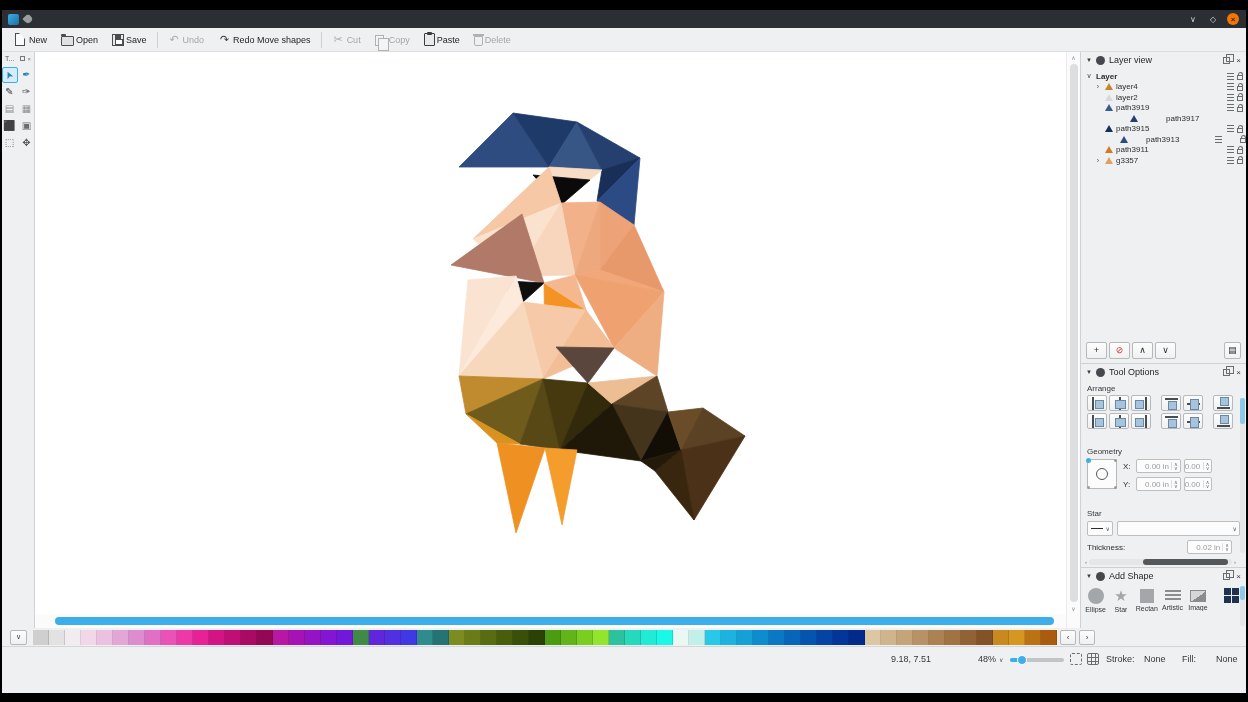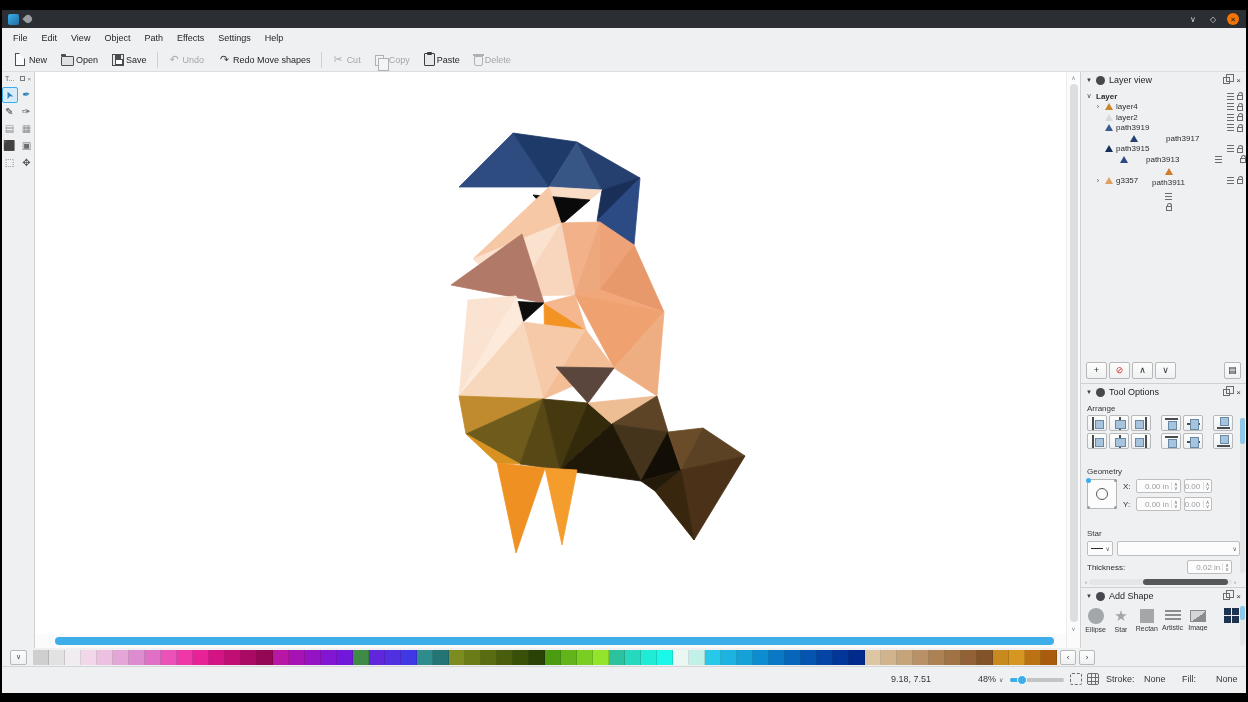--- a/index.html
+++ b/index.html
@@ -186,30 +186,20 @@
       <span class="app-icon"></span>
       <span class="pin-icon"></span>
     </div>
     <div class="tb-controls">
       <span class="tb-btn">∨</span>
       <span class="tb-btn">◇</span>
       <span class="tb-btn close">×</span>
     </div>
   </div>
 
-  <div class="menubar" id="menubar">
-      <div class="menu-item">File</div>
-      <div class="menu-item">Edit</div>
-      <div class="menu-item">View</div>
-      <div class="menu-item">Object</div>
-      <div class="menu-item">Path</div>
-      <div class="menu-item">Effects</div>
-      <div class="menu-item">Settings</div>
-      <div class="menu-item">Help</div>
-    </div>
 
   <div class="toolbar" id="toolbar">
       <div class="tb-button">
         <span class="ti doc"></span>
         <span class="tb-label">New</span>
       </div>
       <div class="tb-button">
         <span class="ti folder"></span>
         <span class="tb-label">Open</span>
       </div>
@@ -406,21 +396,21 @@
               <span class="tlock"></span>
             </div>
             <div class="trow" style="padding-left: 13px; gap: 18px;">
               <span class="texp"></span>
               <span class="tthumb" style="border-bottom-color: rgb(44, 75, 132);"></span>
               <span class="tlabel">path3913</span>
               <span class="tflex"></span>
               <span class="tlines"></span>
               <span class="tlock"></span>
             </div>
-            <div class="trow" style="padding-left: 13px; flex-direction: column;">
+            <div class="trow" style="padding-left: 13px;">
               <span class="texp"></span>
               <span class="tthumb" style="border-bottom-color: rgb(208, 122, 42);"></span>
               <span class="tlabel">path3911</span>
               <span class="tflex"></span>
               <span class="tlines"></span>
               <span class="tlock"></span>
             </div>
             <div class="trow" style="padding-left: 13px;">
               <span class="texp">›</span>
               <span class="tthumb" style="border-bottom-color: rgb(224, 160, 96);"></span>

